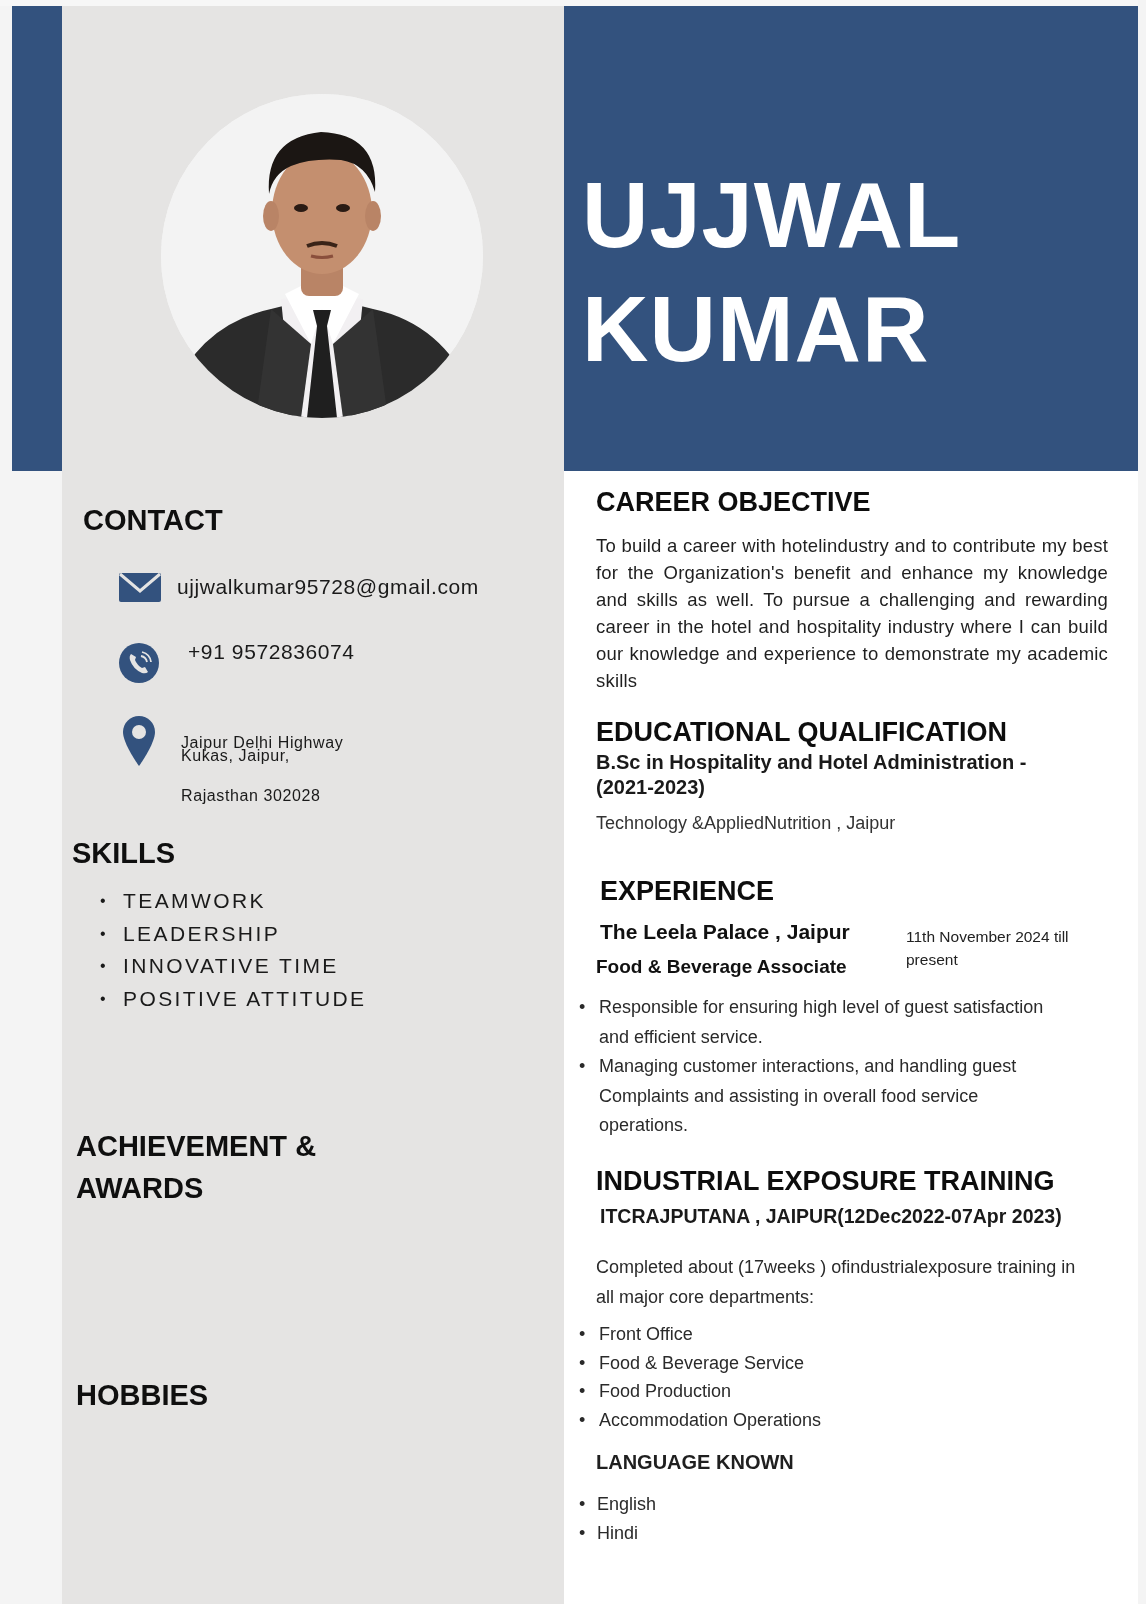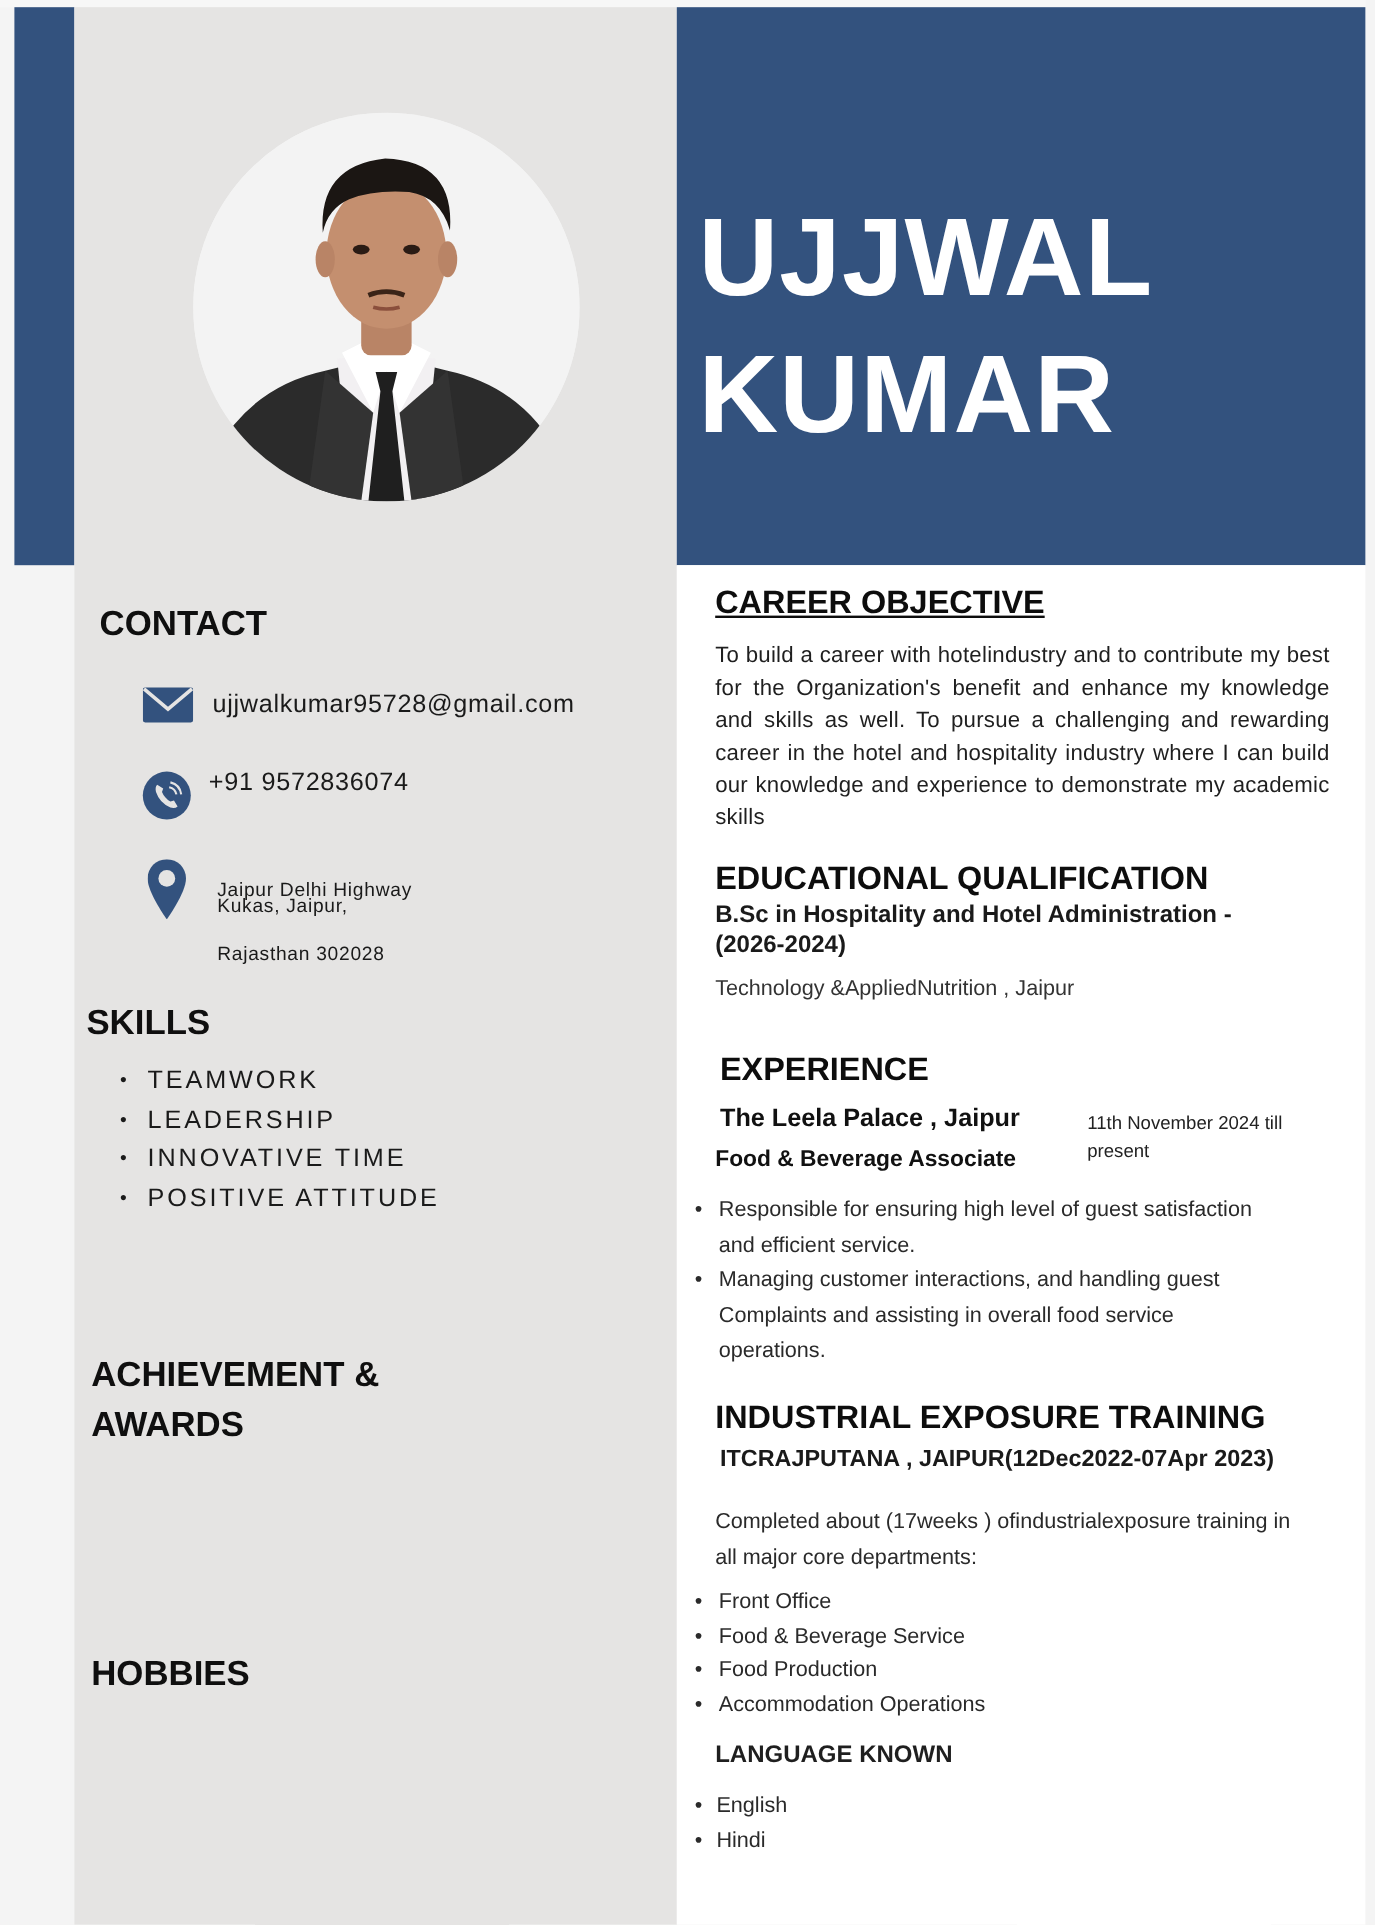--- a/index.html
+++ b/index.html
@@ -111,21 +111,21 @@
   <div class="contact-row" style="left:119px; top:571px;">
     <span style="display:inline-block;width:42px;height:32px;margin-right:16px;">
       <svg viewBox="0 0 42 32" width="42" height="32">
           <rect x="0" y="2" width="42" height="29" rx="2" fill="#33527e"></rect>
           <path d="M1 3 L21 20 L41 3" stroke="#e5e4e3" stroke-width="3" fill="none"></path>
         </svg>
     </span>
     <a class="contact-text" style="text-decoration:none;color:#1a1a1a;">ujjwalkumar95728@gmail.com</a>
   </div>
 
-  <div class="contact-row" style="left:118px; top:630px;">
+  <div class="contact-row" style="left:118px; top:630px;gap:14px;">
     <span style="display:inline-block;width:42px;height:42px;margin-right:14px;margin-top:12px;">
       <svg viewBox="0 0 42 42" width="42" height="42">
           <circle cx="21" cy="21" r="20" fill="#33527e"></circle>
           <path d="M13 12 Q11 14 12 18 Q15 27 24 31 Q28 32 30 30 L27 25 L24 26 Q19 23 17 18 L18 15 Z" fill="#e5e4e3"></path>
           <path d="M23 14 Q28 15 29 20" stroke="#e5e4e3" stroke-width="1.8" fill="none"></path>
           <path d="M24 10 Q32 12 33 20" stroke="#e5e4e3" stroke-width="1.8" fill="none"></path>
         </svg>
     </span>
     <span class="contact-text" style="margin-top:-10px;">+91 9572836074</span>
   </div>
@@ -148,25 +148,25 @@
     <li>POSITIVE ATTITUDE</li>
   </ul>
 
   <div class="side-h" style="left:76px; top:1125px;">
     <div>ACHIEVEMENT &amp;</div>
     <div>AWARDS</div>
   </div>
 
   <div class="side-h" style="left:76px; top:1374px;">HOBBIES</div>
 
-  <div class="main-h" style="left:596px; top:484px;text-decoration:underline;">CAREER OBJECTIVE</div>
+  <div class="main-h" style="left:596px; top:484px;">CAREER OBJECTIVE</div>
   <div class="objective">To build a career with hotelindustry and to contribute my best for the Organization's benefit and enhance my knowledge and skills as well. To pursue a challenging and rewarding career in the hotel and hospitality industry where I can build our knowledge and experience to demonstrate my academic skills</div>
 
   <div class="main-h" style="left:596px; top:714px;">EDUCATIONAL QUALIFICATION</div>
-  <div class="degree">B.Sc in Hospitality and Hotel Administration -(2026-2024)</div>
+  <div class="degree">B.Sc in Hospitality and Hotel Administration -(2021-2023)</div>
   <div class="institute">
     <div>Technology &amp;AppliedNutrition , Jaipur</div>
   </div>
 
   <div class="main-h" style="left:600px; top:873px;">EXPERIENCE</div>
   <div class="job-company">The Leela Palace , Jaipur</div>
   <div class="job-role">Food &amp; Beverage Associate</div>
   <div class="job-date">11th November 2024 till present</div>
   <ul class="main-list duties" style="left:579px; top:993px;">
     <li>Responsible for ensuring high level of guest satisfaction and efficient service.</li>

